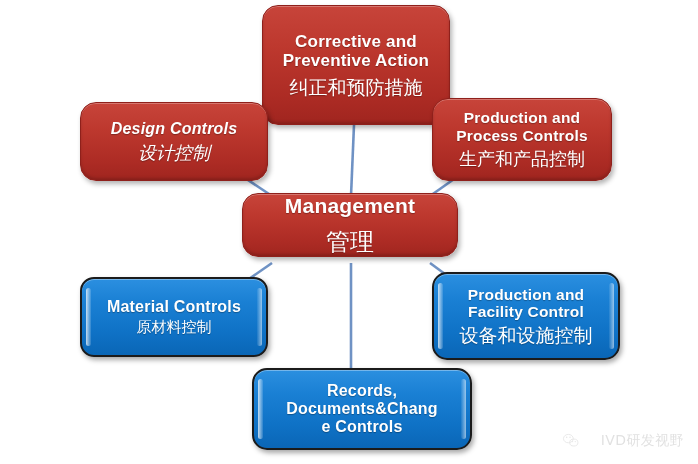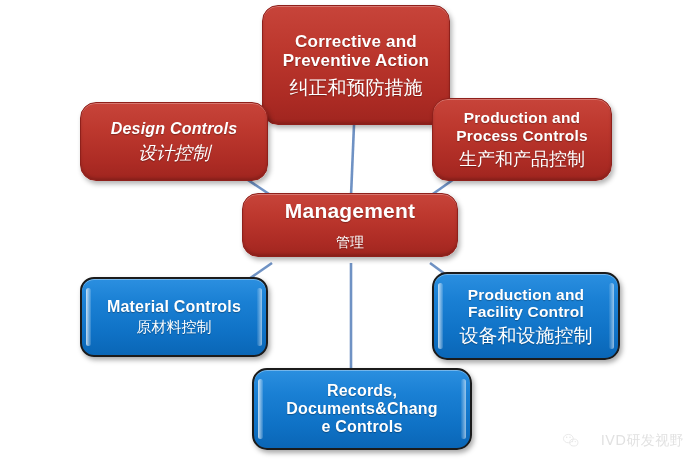--- a/index.html
+++ b/index.html
@@ -123,21 +123,21 @@
   #node-production .label-en { font-size: 15.5px; }
   #node-production .label-zh { font-size: 18px; margin-top: 5px; }
 
   #node-management {
     left: 242px; top: 193px; width: 216px; height: 64px;
     padding: 3px 6px;
     border-radius: 16px;
     z-index: 4;
   }
   #node-management .label-en { font-size: 21px; }
-  #node-management .label-zh { font-size: 14px; margin-top: 12px; }
+  #node-management .label-zh { font-size: 24px; margin-top: 12px; }
 
   #node-material {
     left: 80px; top: 277px; width: 188px; height: 80px;
     padding: 4px 14px;
     border-radius: 14px;
   }
   #node-material .label-en { font-size: 16px; }
   #node-material .label-zh { font-size: 15px; }
 
   #node-equipment {

